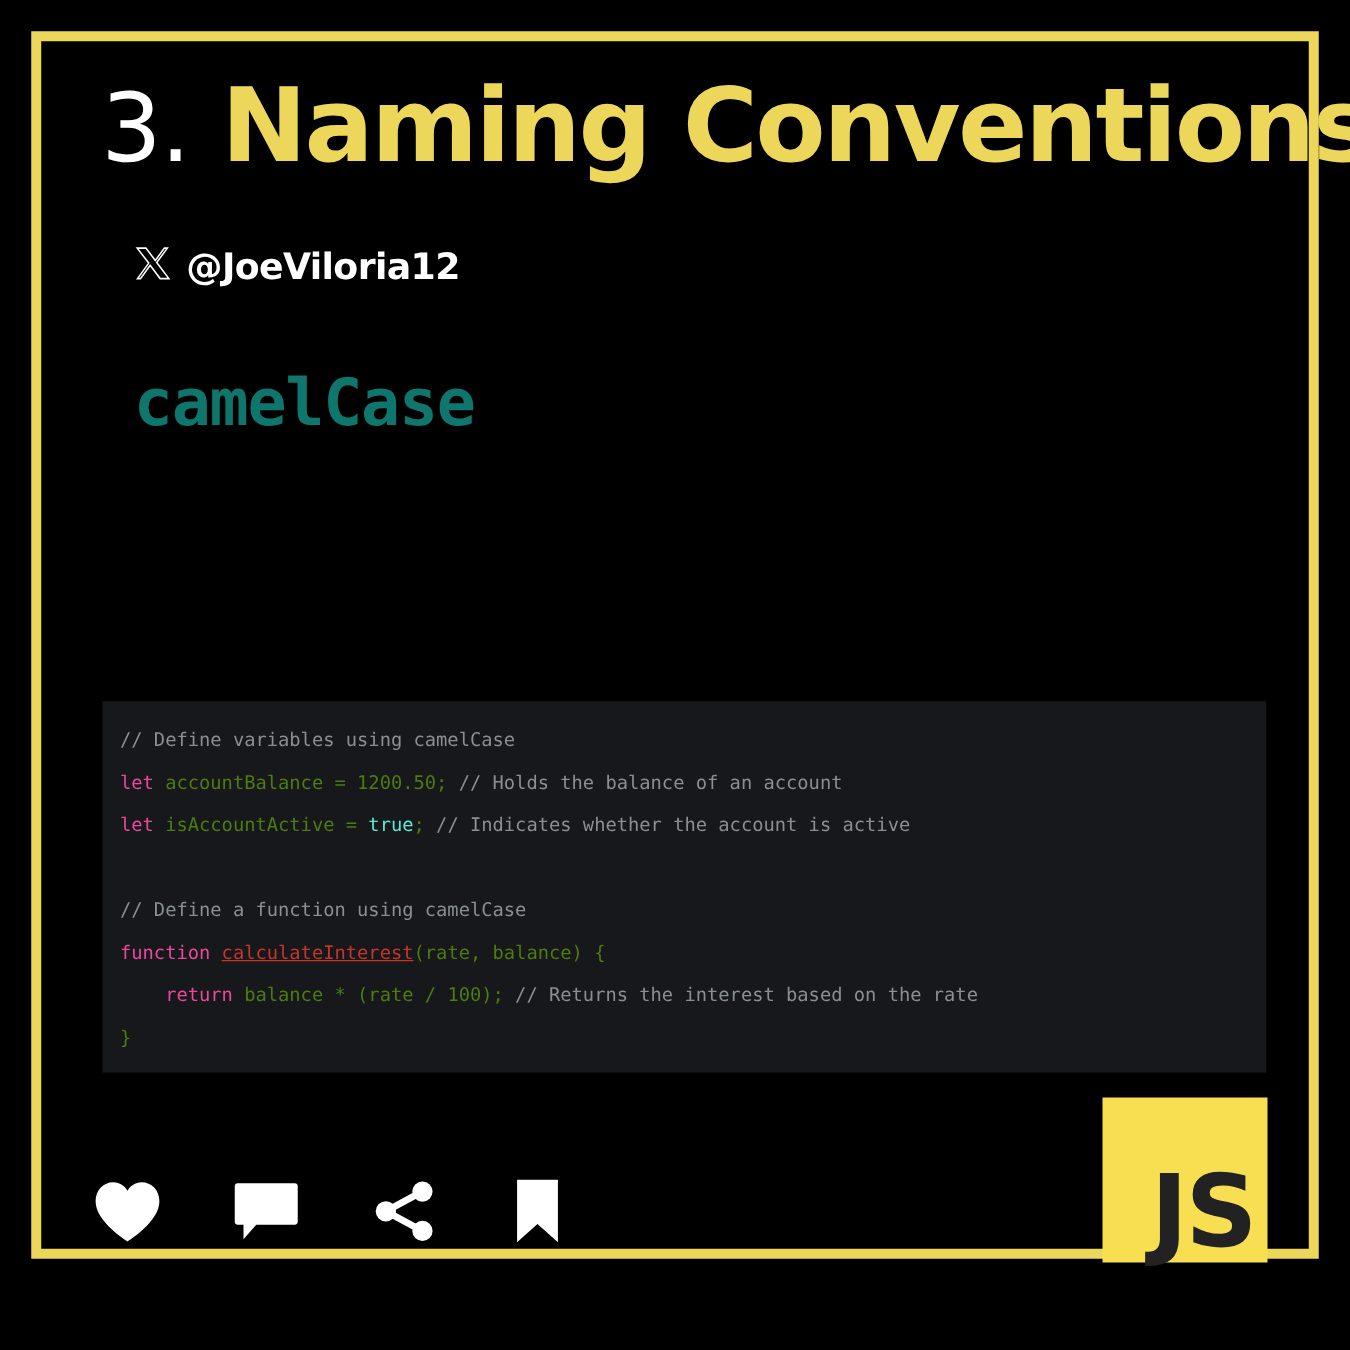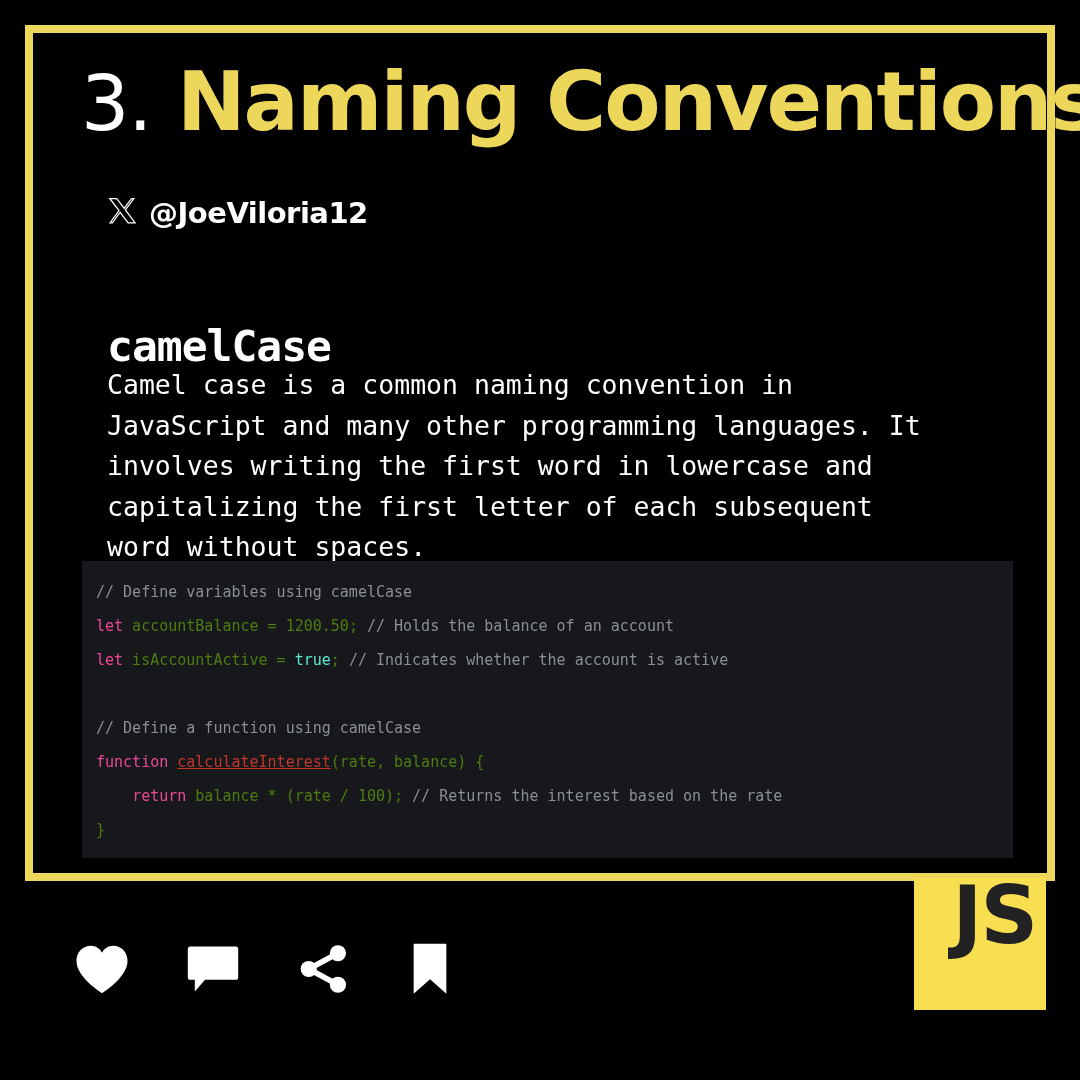--- a/index.html
+++ b/index.html
@@ -12,21 +12,21 @@
     height: 1080px;
     overflow: hidden;
     font-family: "DejaVu Sans Mono", monospace;
   }
 
   #card {
     position: absolute;
     left: 25px;
     top: 25px;
     width: 1030px;
-    height: 856px;
+    height: 982px;
     box-sizing: border-box;
     border: 8px solid #edd75b;
     background: #000000;
   }
 
   #inner {
     position: relative;
     width: 100%;
     height: 100%;
     box-sizing: border-box;
@@ -74,26 +74,25 @@
     font-weight: bold;
     font-size: 29px;
     letter-spacing: -0.5px;
   }
 
   
   #subheading {
     position: absolute;
     left: 74px;
     top: 260px;
-    color: #ffffff;
-    font-family: "DejaVu Sans Mono", monospace;
-    font-weight: bold;
-    font-size: 43px;
+    color: #0f766e;
+    font-family: "DejaVu Sans Mono", monospace;
+    font-weight: bold;
+    font-size: 52px;
     letter-spacing: -1px;
-    margin-top: 28px;
   }
 
   
   #body-text {
     position: absolute;
     left: 74px;
     top: 332px;
     width: 935px;
     color: #ffffff;
     font-family: "DejaVu Sans Mono", monospace;
@@ -142,25 +141,24 @@
 
   
   #js-badge {
     position: absolute;
     left: 849px;
     top: 845px;
     width: 132px;
     height: 132px;
     background: #f7df51;
     display: flex;
-    align-items: flex-start;
+    align-items: flex-end;
     justify-content: flex-end;
     box-sizing: border-box;
     padding: 0 10px 2px 0;
-    margin-left: 32px;
   }
   #js-badge-text {
     color: #222222;
     font-family: "DejaVu Sans", sans-serif;
     font-weight: bold;
     font-size: 80px;
     line-height: 0.95;
     letter-spacing: -2px;
   }
 </style>
@@ -178,25 +176,20 @@
       <span>
         <svg id="x-logo" width="30" height="30" viewBox="0 0 24 24" aria-hidden="true">
           <path d="M2.2 2.0 L9.6 11.6 L2.4 21.5 L4.3 21.5 L10.5 13.0 L16.9 21.5 L22.5 21.5 L14.7 11.2 L21.5 2.0 L19.6 2.0 L13.8 9.9 L7.8 2.0 Z" fill="none" stroke="#ffffff" stroke-width="1.0"></path>
         </svg>
       </span>
       <span id="handle-text">@JoeViloria12</span>
     </div>
 
     <div id="subheading">camelCase</div>
 
-    <div id="body-text">Camel case is a common naming convention in
-JavaScript and many other programming languages. It
-involves writing the first word in lowercase and
-capitalizing the first letter of each subsequent
-word without spaces.</div>
 
     <div id="code-block">
       <div id="code-lines"><div><span class="tok-comment">// Define variables using camelCase</span></div><div><span class="tok-keyword">let</span><span class="tok-plain"> accountBalance = </span><span class="tok-number">1200.50</span><span class="tok-plain">; </span><span class="tok-comment">// Holds the balance of an account</span></div><div><span class="tok-keyword">let</span><span class="tok-plain"> isAccountActive = </span><span class="tok-bool">true</span><span class="tok-plain">; </span><span class="tok-comment">// Indicates whether the account is active</span></div><div>&nbsp;</div><div><span class="tok-comment">// Define a function using camelCase</span></div><div><span class="tok-keyword">function</span><span class="tok-plain"> </span><span class="tok-func">calculateInterest</span><span class="tok-plain">(rate, balance) {</span></div><div><span class="tok-plain">    </span><span class="tok-keyword">return</span><span class="tok-plain"> balance * (rate / </span><span class="tok-number">100</span><span class="tok-plain">); </span><span class="tok-comment">// Returns the interest based on the rate</span></div><div><span class="tok-plain">}</span></div></div>
     </div>
 
     <div id="social-row">
       <span>
         <svg class="social-icon" width="58" height="52" viewBox="0 0 24 22">
           <path d="M12 21.2 C12 21.2 1.2 14.6 1.2 7.6 C1.2 3.9 3.9 1.2 7.2 1.2 C9.4 1.2 11.1 2.4 12 4.1 C12.9 2.4 14.6 1.2 16.8 1.2 C20.1 1.2 22.8 3.9 22.8 7.6 C22.8 14.6 12 21.2 12 21.2 Z" fill="#ffffff"></path>
         </svg>

